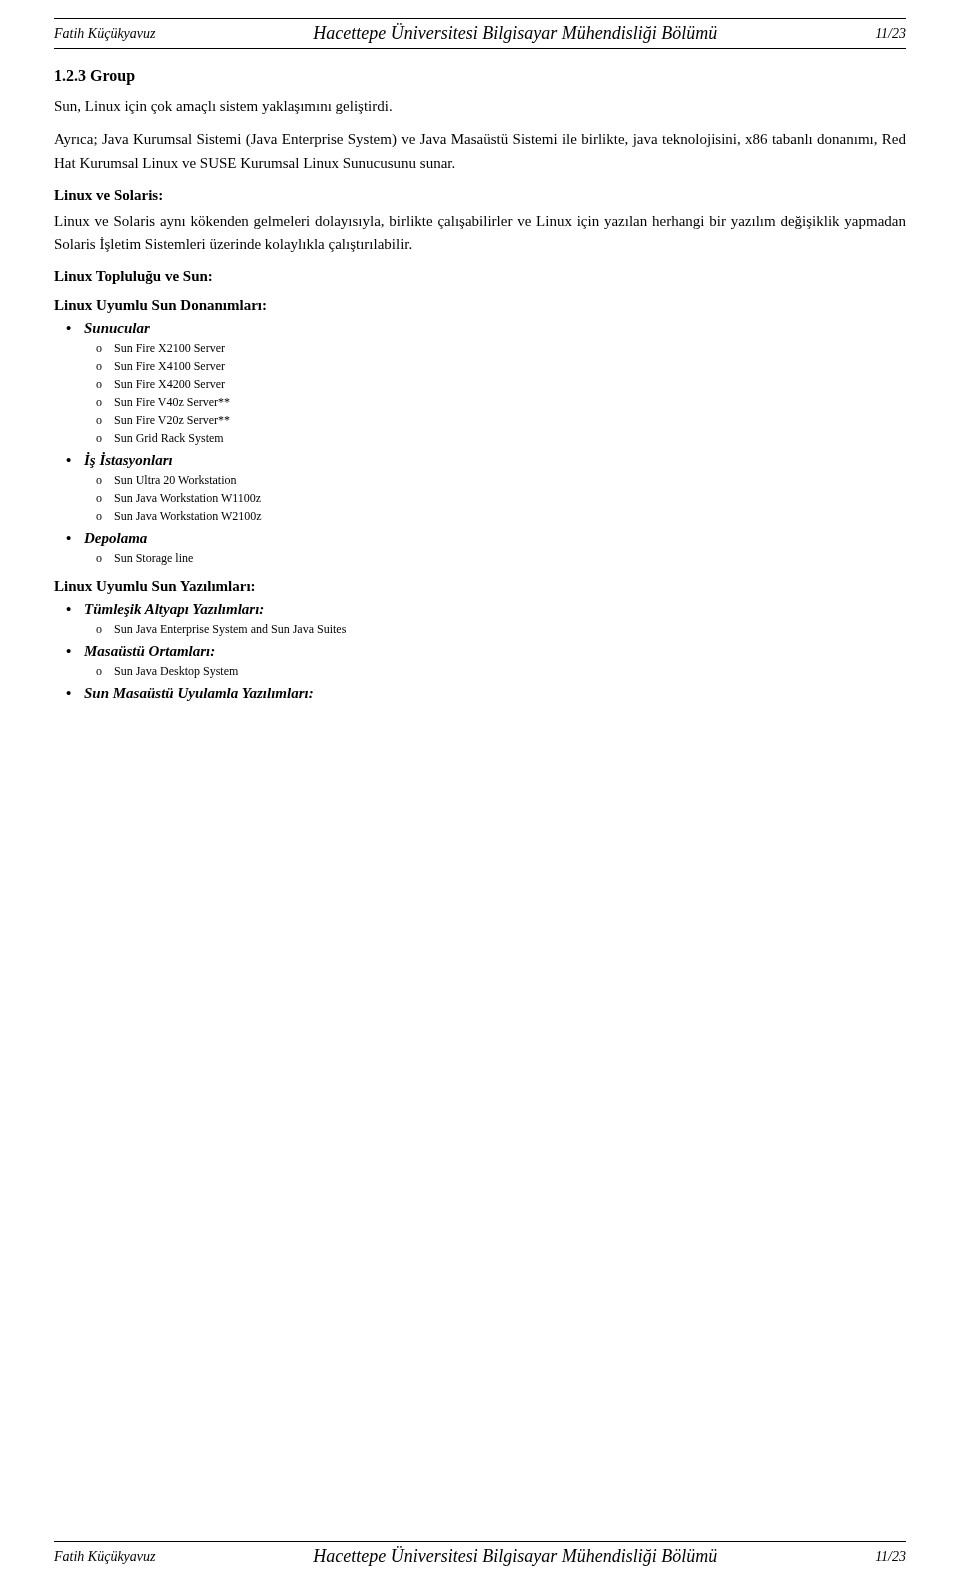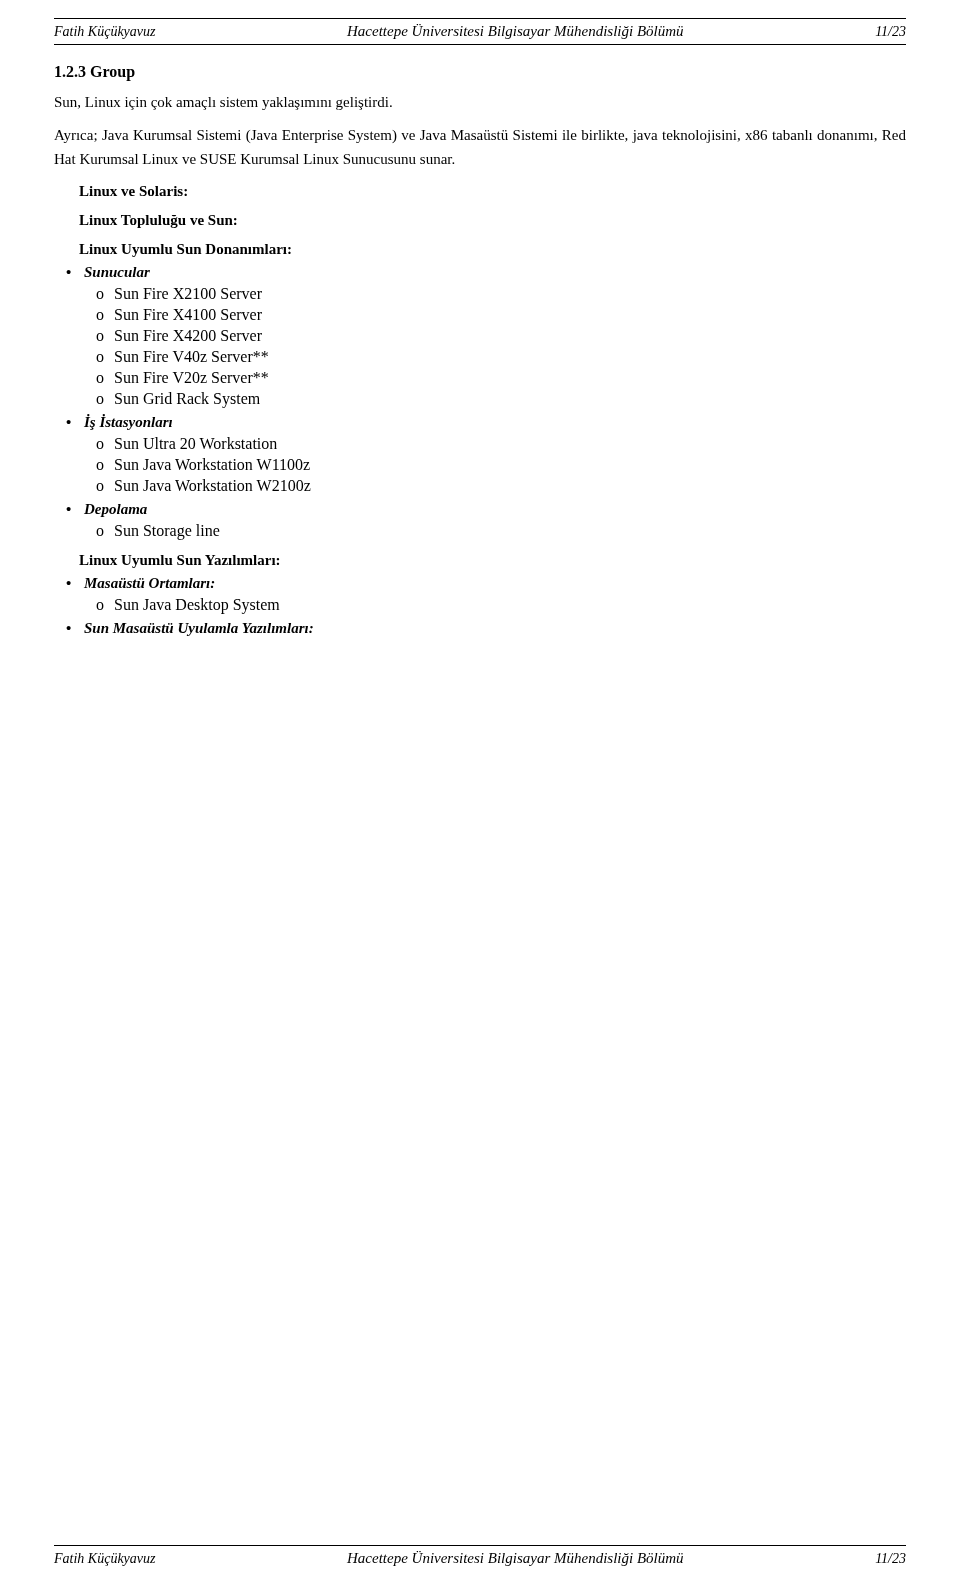--- a/index.html
+++ b/index.html
@@ -35,41 +35,40 @@
       bottom: 18px;
       left: 54px;
       right: 54px;
     }
     .header-left, .footer-left {
       font-size: 14px;
       font-style: italic;
       text-align: right;
     }
     .header-center, .footer-center {
-      font-size: 15px;
+      font-size: 18px;
       font-style: italic;
       text-align: right;
       font-family: Liberation Serif, serif;
     }
     .header-right, .footer-right {
       font-size: 14px;
       font-style: italic;
       text-align: right;
     }
     .paragraph {
       text-align: justify;
       line-height: 1.55;
       margin-bottom: 10px;
     }
     .subsection-title {
       font-size: 15px;
       font-weight: bold;
       margin-top: 12px;
       margin-bottom: 6px;
-      margin-left: 25px;
     }
     ul.bullet-list {
       list-style: none;
       margin-left: 30px;
       margin-bottom: 6px;
     }
     ul.bullet-list > li {
       position: relative;
       margin-bottom: 4px;
       font-style: italic;
@@ -87,21 +86,21 @@
       list-style: none;
       margin-left: 30px;
       margin-top: 4px;
       margin-bottom: 6px;
     }
     ul.sub-list > li {
       position: relative;
       margin-bottom: 3px;
       font-style: normal;
       font-weight: normal;
-      font-size: 16px;
+      font-size: 12px;
     }
     ul.sub-list > li::before {
       content: "o";
       position: absolute;
       left: -18px;
       font-style: normal;
     }
     .main-section-title {
       font-size: 16px;
       font-weight: bold;
@@ -125,20 +124,21 @@
 
   <div class="content-area">
 
     <div class="main-section-title">1.2.3 Group</div>
 
     <p class="paragraph">Sun, Linux için çok amaçlı sistem yaklaşımını geliştirdi.</p>
 
     <p class="paragraph">Ayrıca; Java Kurumsal Sistemi (Java Enterprise System) ve Java Masaüstü Sistemi ile birlikte, java teknolojisini, x86 tabanlı donanımı, Red Hat Kurumsal Linux ve SUSE Kurumsal Linux Sunucusunu sunar.</p>
 
     <div class="subsection-title">Linux ve Solaris:</div>
+    <p class="paragraph">Linux ve Solaris aynı kökenden gelmeleri dolayısıyla, birlikte çalışabilirler ve Linux için yazılan herhangi bir yazılım değişiklik yapmadan Solaris İşletim Sistemleri üzerinde kolaylıkla çalıştırılabilir.</p>
 
     <div class="subsection-title">Linux Topluluğu ve Sun:</div>
 
     <div class="subsection-title">Linux Uyumlu Sun Donanımları:</div>
 
     <ul class="bullet-list" id="hardware-list">
     <li>Sunucular<ul class="sub-list">
             <li>Sun Fire X2100 Server</li>
             <li>Sun Fire X4100 Server</li>
             <li>Sun Fire X4200 Server</li>
@@ -152,20 +152,23 @@
             <li>Sun Java Workstation W2100z</li>
           </ul></li>
         <li>Depolama<ul class="sub-list">
             <li>Sun Storage line</li>
           </ul></li>
       </ul>
 
     <div class="subsection-title">Linux Uyumlu Sun Yazılımları:</div>
 
     <ul class="bullet-list" id="software-list">
+    <li>Tümleşik Altyapı Yazılımları:<ul class="sub-list">
+            <li>Sun Java Enterprise System and Sun Java Suites</li>
+          </ul></li>
         <li>Masaüstü Ortamları:<ul class="sub-list">
             <li>Sun Java Desktop System</li>
           </ul></li>
         <li>Sun Masaüstü Uyulamla Yazılımları:</li>
       </ul>
   </div>
 
   <div class="footer">
     <span class="footer-left">Fatih Küçükyavuz</span>
     <span class="footer-center">Hacettepe Üniversitesi Bilgisayar Mühendisliği Bölümü</span>

